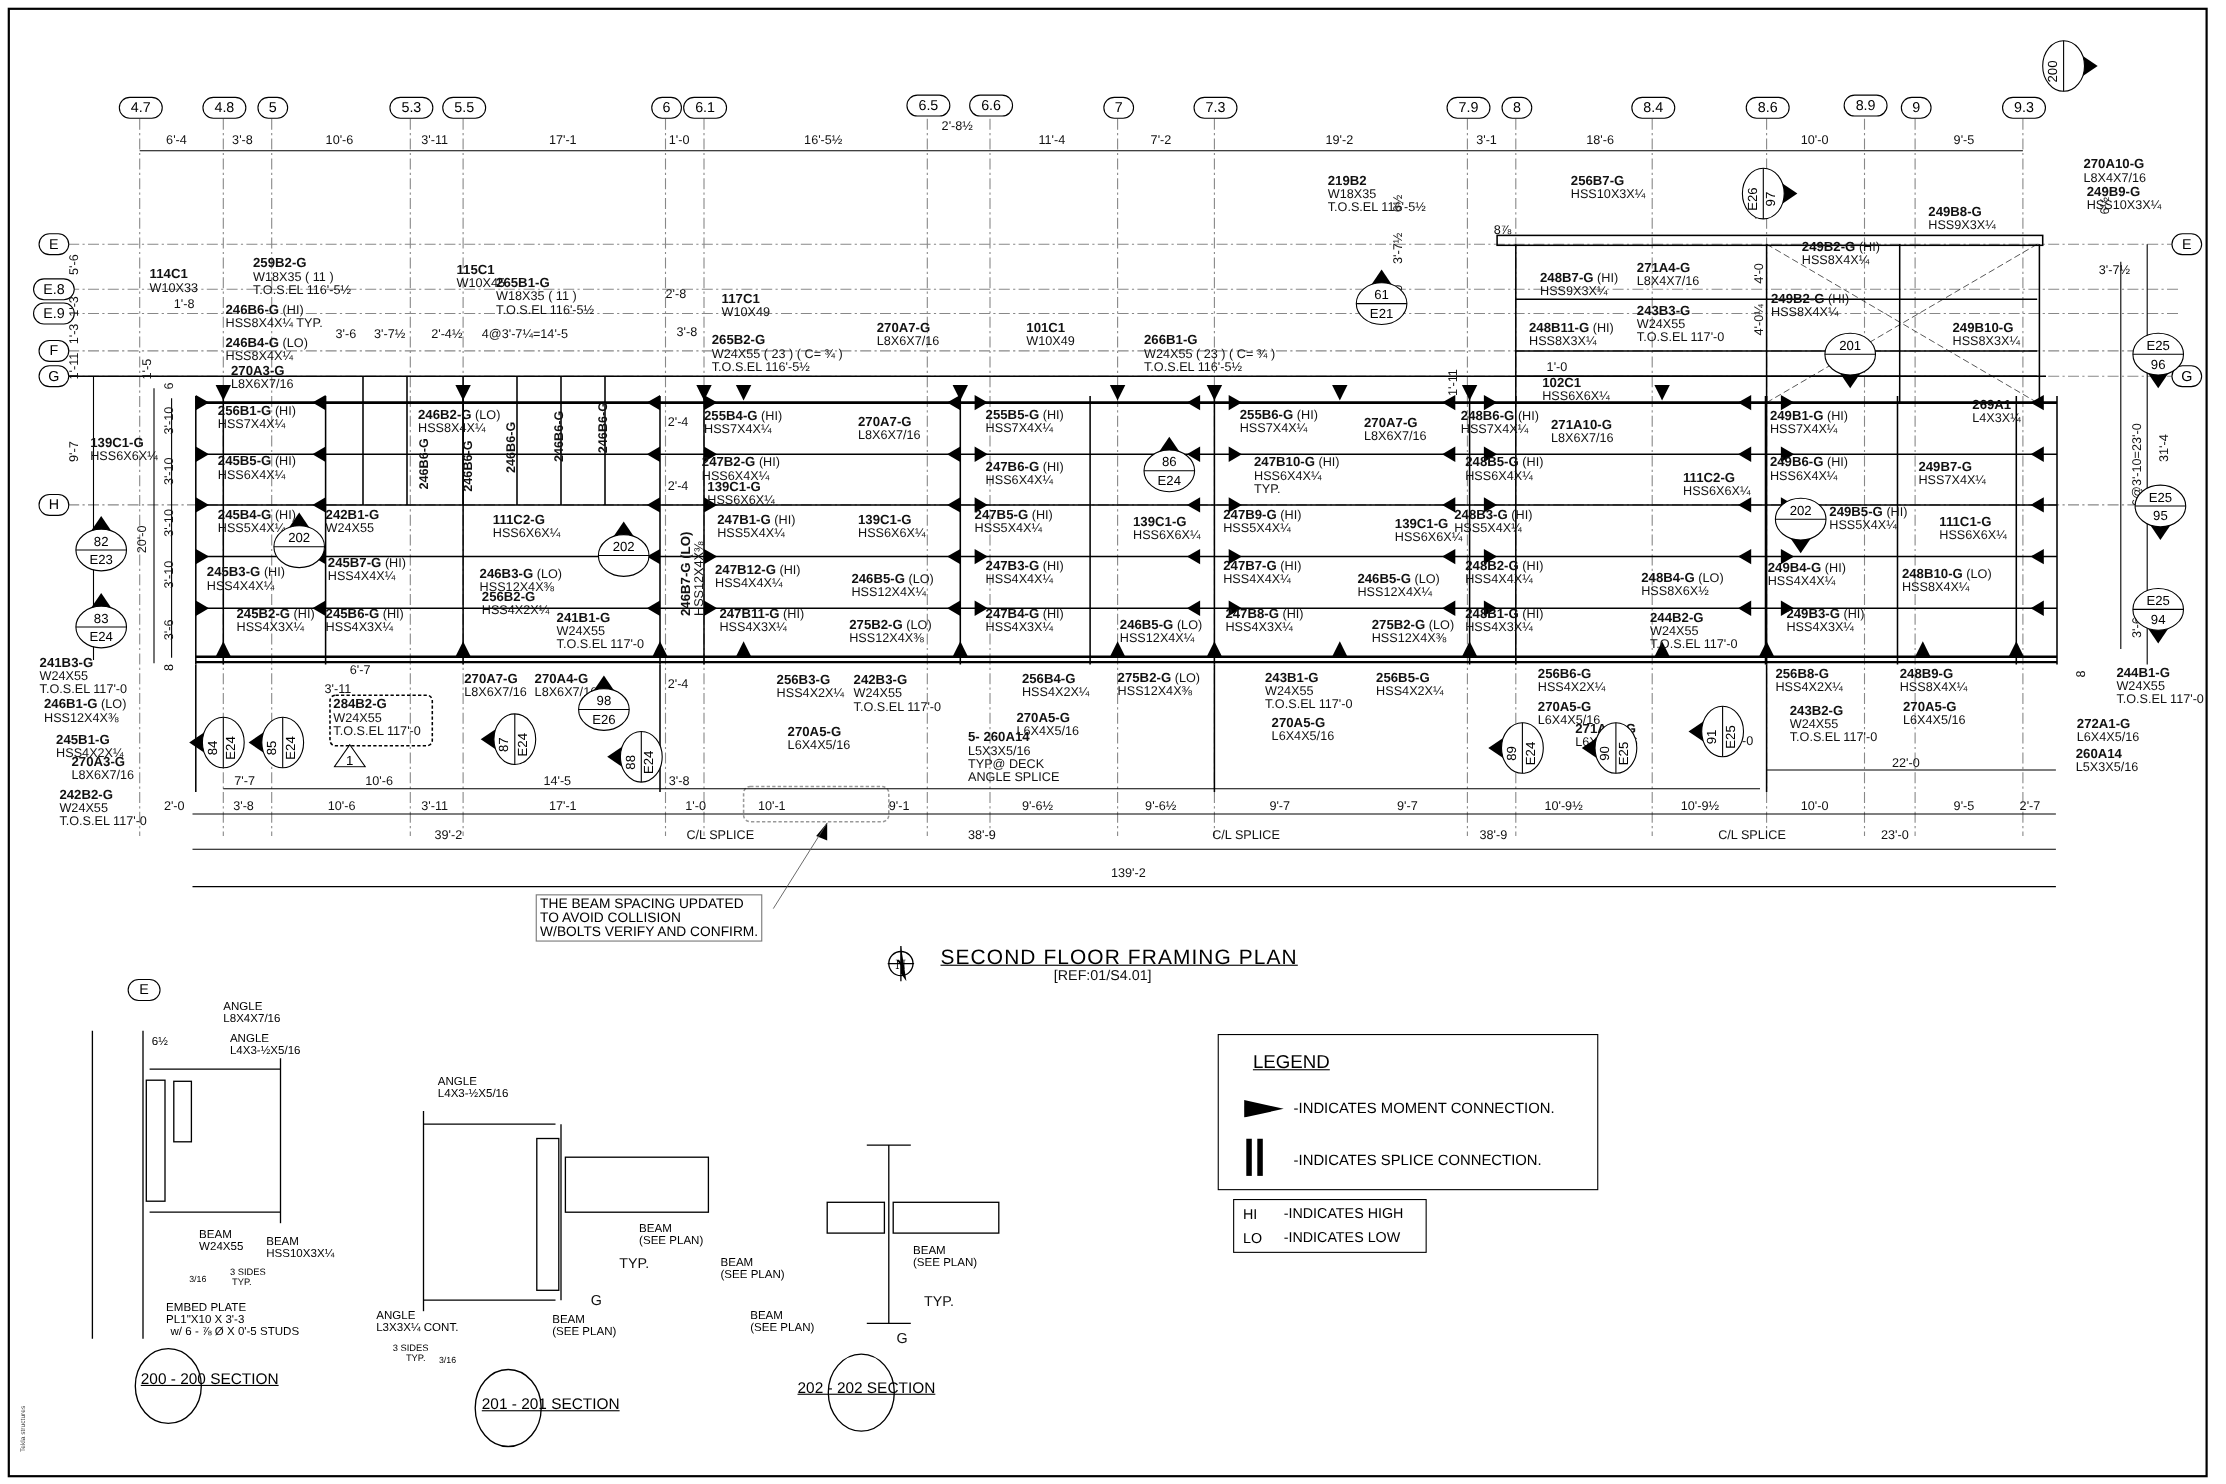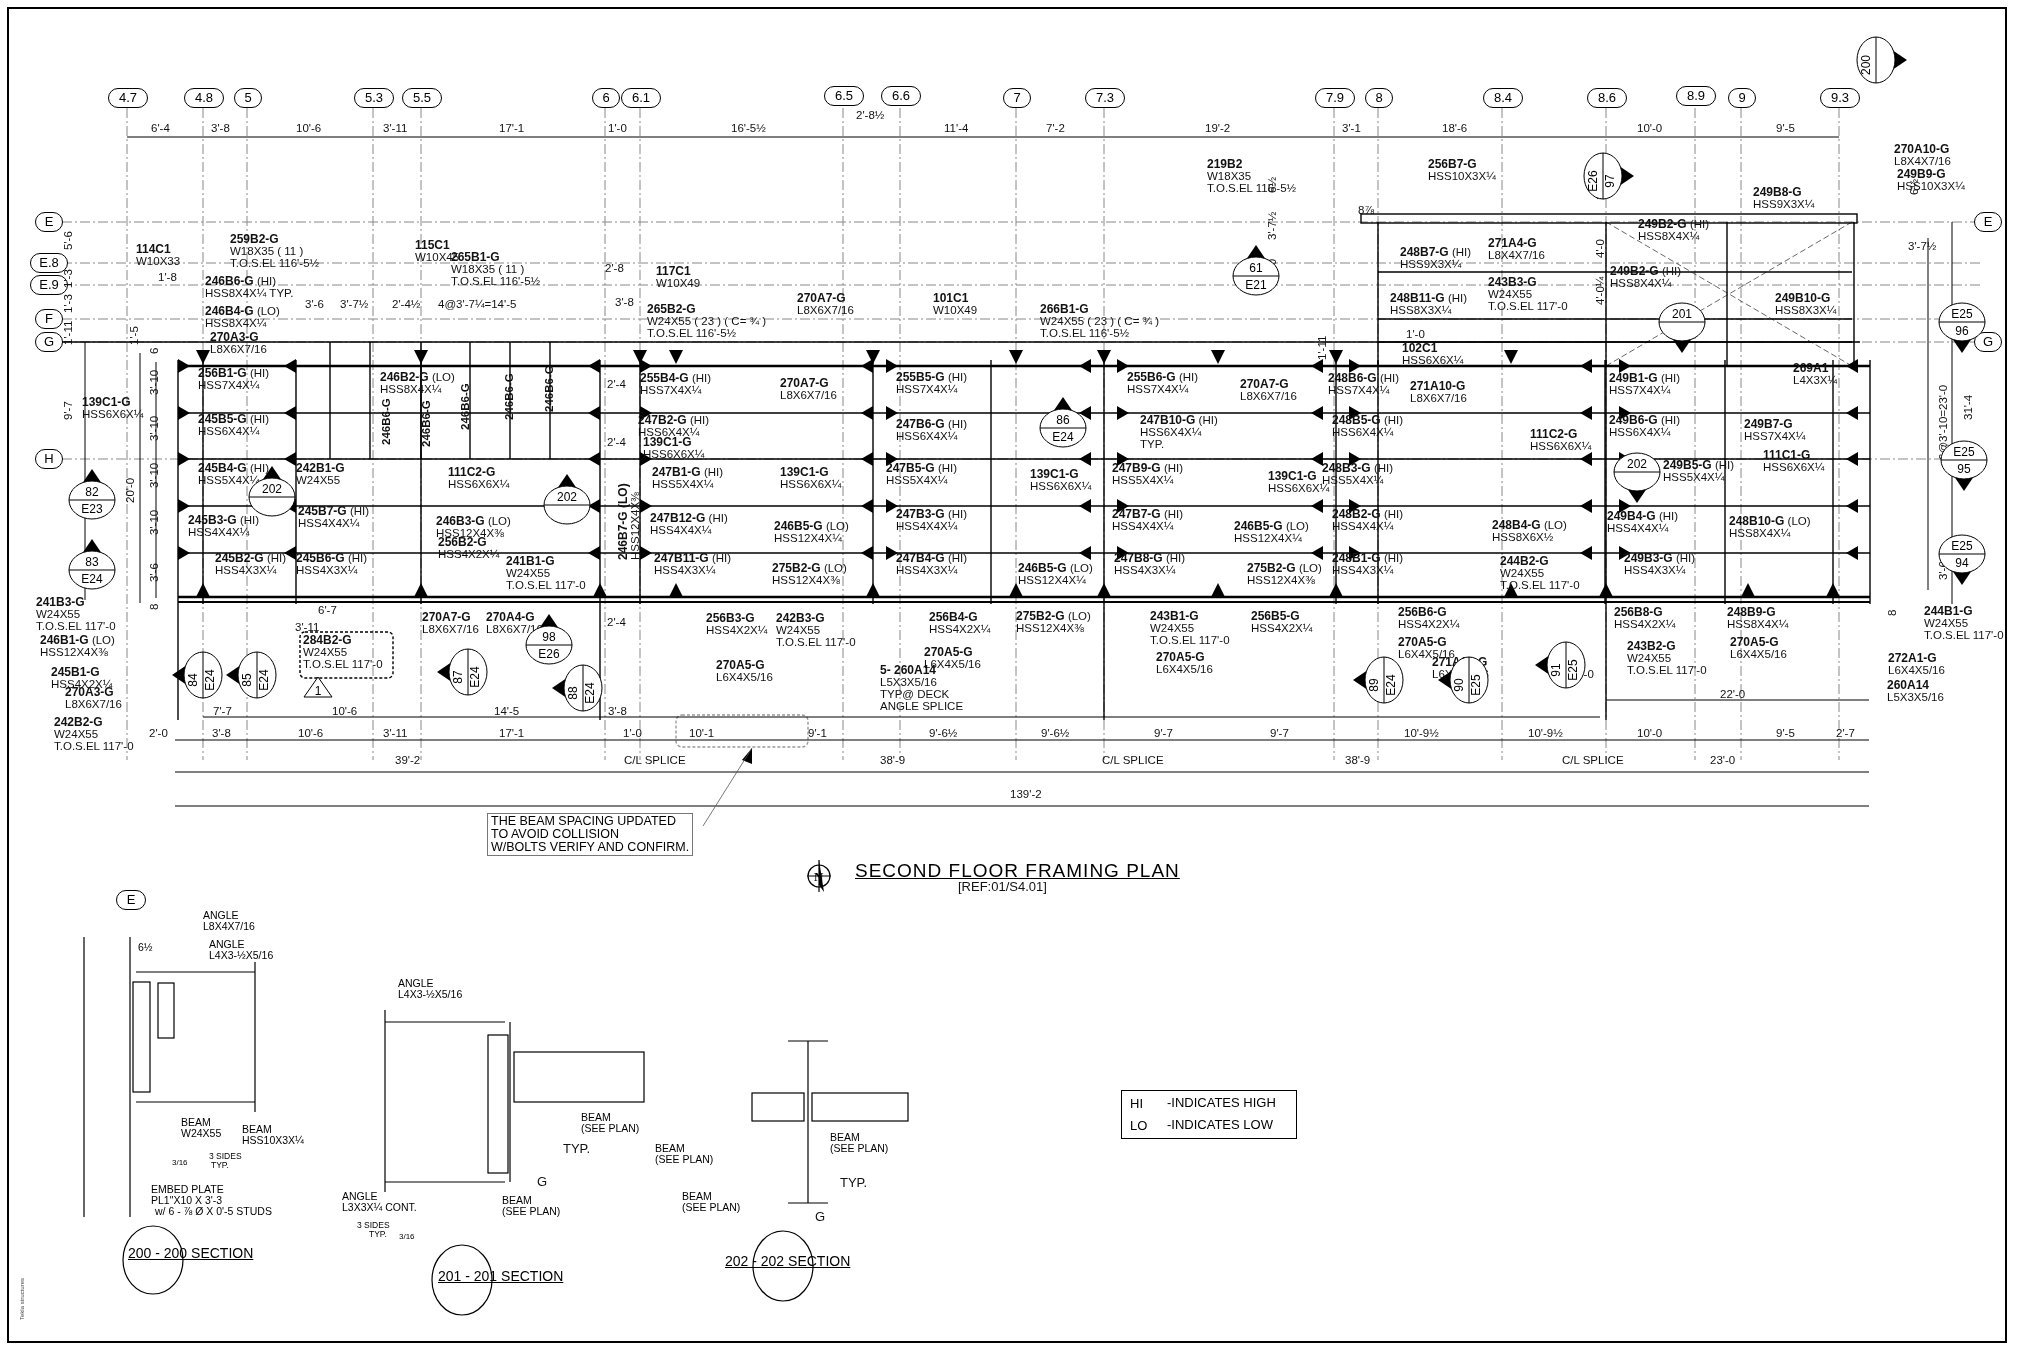--- a/index.html
+++ b/index.html
@@ -582,21 +582,21 @@
         <div>HSS4X4X¼</div>
       </div>
       <div class="lbl" style="left:1624px;top:552px">
         <div><b>249B3-G</b><span> (HI)</span></div>
         <div>HSS4X3X¼</div>
       </div>
       <div class="lbl" style="left:1744px;top:418px">
         <div><b>249B7-G</b></div>
         <div>HSS7X4X¼</div>
       </div>
-      <div class="lbl" style="left:1763px;top:449px">
+      <div class="lbl" style="left:1763px;top:468px">
         <div><b>111C1-G</b></div>
         <div>HSS6X6X¼</div>
       </div>
       <div class="lbl" style="left:1729px;top:515px">
         <div><b>248B10-G</b><span> (LO)</span></div>
         <div>HSS8X4X¼</div>
       </div>
       <div class="lbl" style="left:1793px;top:362px">
         <div><b>269A1</b></div>
         <div>L4X3X¼</div>
@@ -976,20 +976,32 @@
 </svg>
 <div class="title" style="left:855px;top:860px">SECOND FLOOR FRAMING PLAN</div>
 <div class="dim" style="left:958px;top:879px;font-size:13px">[REF:01/S4.01]</div>
 
 <div class="note" style="left:487px;top:813px">
   <div>THE BEAM SPACING UPDATED</div>
   <div>TO AVOID COLLISION</div>
   <div>W/BOLTS VERIFY AND CONFIRM.</div>
 </div>
 
+<div class="legend" style="left:1107px;top:940px;width:344px;height:140px">
+  <div style="position:absolute;left:31px;top:15px;font-size:17px;text-decoration:underline">LEGEND</div>
+  <svg style="position:absolute;left:23px;top:59px" width="38" height="16">
+        <polygon points="0,0 36,8 0,16" fill="#000"></polygon>
+      </svg>
+  <div style="position:absolute;left:68px;top:59px;font-size:13.5px">-INDICATES MOMENT CONNECTION.</div>
+  <svg style="position:absolute;left:24px;top:94px" width="20" height="34">
+        <rect x="1" y="0" width="5" height="34" fill="#000"></rect>
+        <rect x="11" y="0" width="5" height="34" fill="#000"></rect>
+      </svg>
+  <div style="position:absolute;left:68px;top:106px;font-size:13.5px">-INDICATES SPLICE CONNECTION.</div>
+</div>
 <div class="legend" style="left:1121px;top:1090px;width:174px;height:47px;border-width:1.2px">
   <div style="position:absolute;left:8px;top:5px;font-size:13px">HI</div>
   <div style="position:absolute;left:45px;top:4px;font-size:13px">-INDICATES HIGH</div>
   <div style="position:absolute;left:8px;top:27px;font-size:13px">LO</div>
   <div style="position:absolute;left:45px;top:26px;font-size:13px">-INDICATES LOW</div>
 </div>
 
 <div>
   <div class="bubble" style="left:116px;top:890px;width:28px;font-size:13px">E</div>
   <div class="tiny" style="left:138px;top:942px">6½</div>

